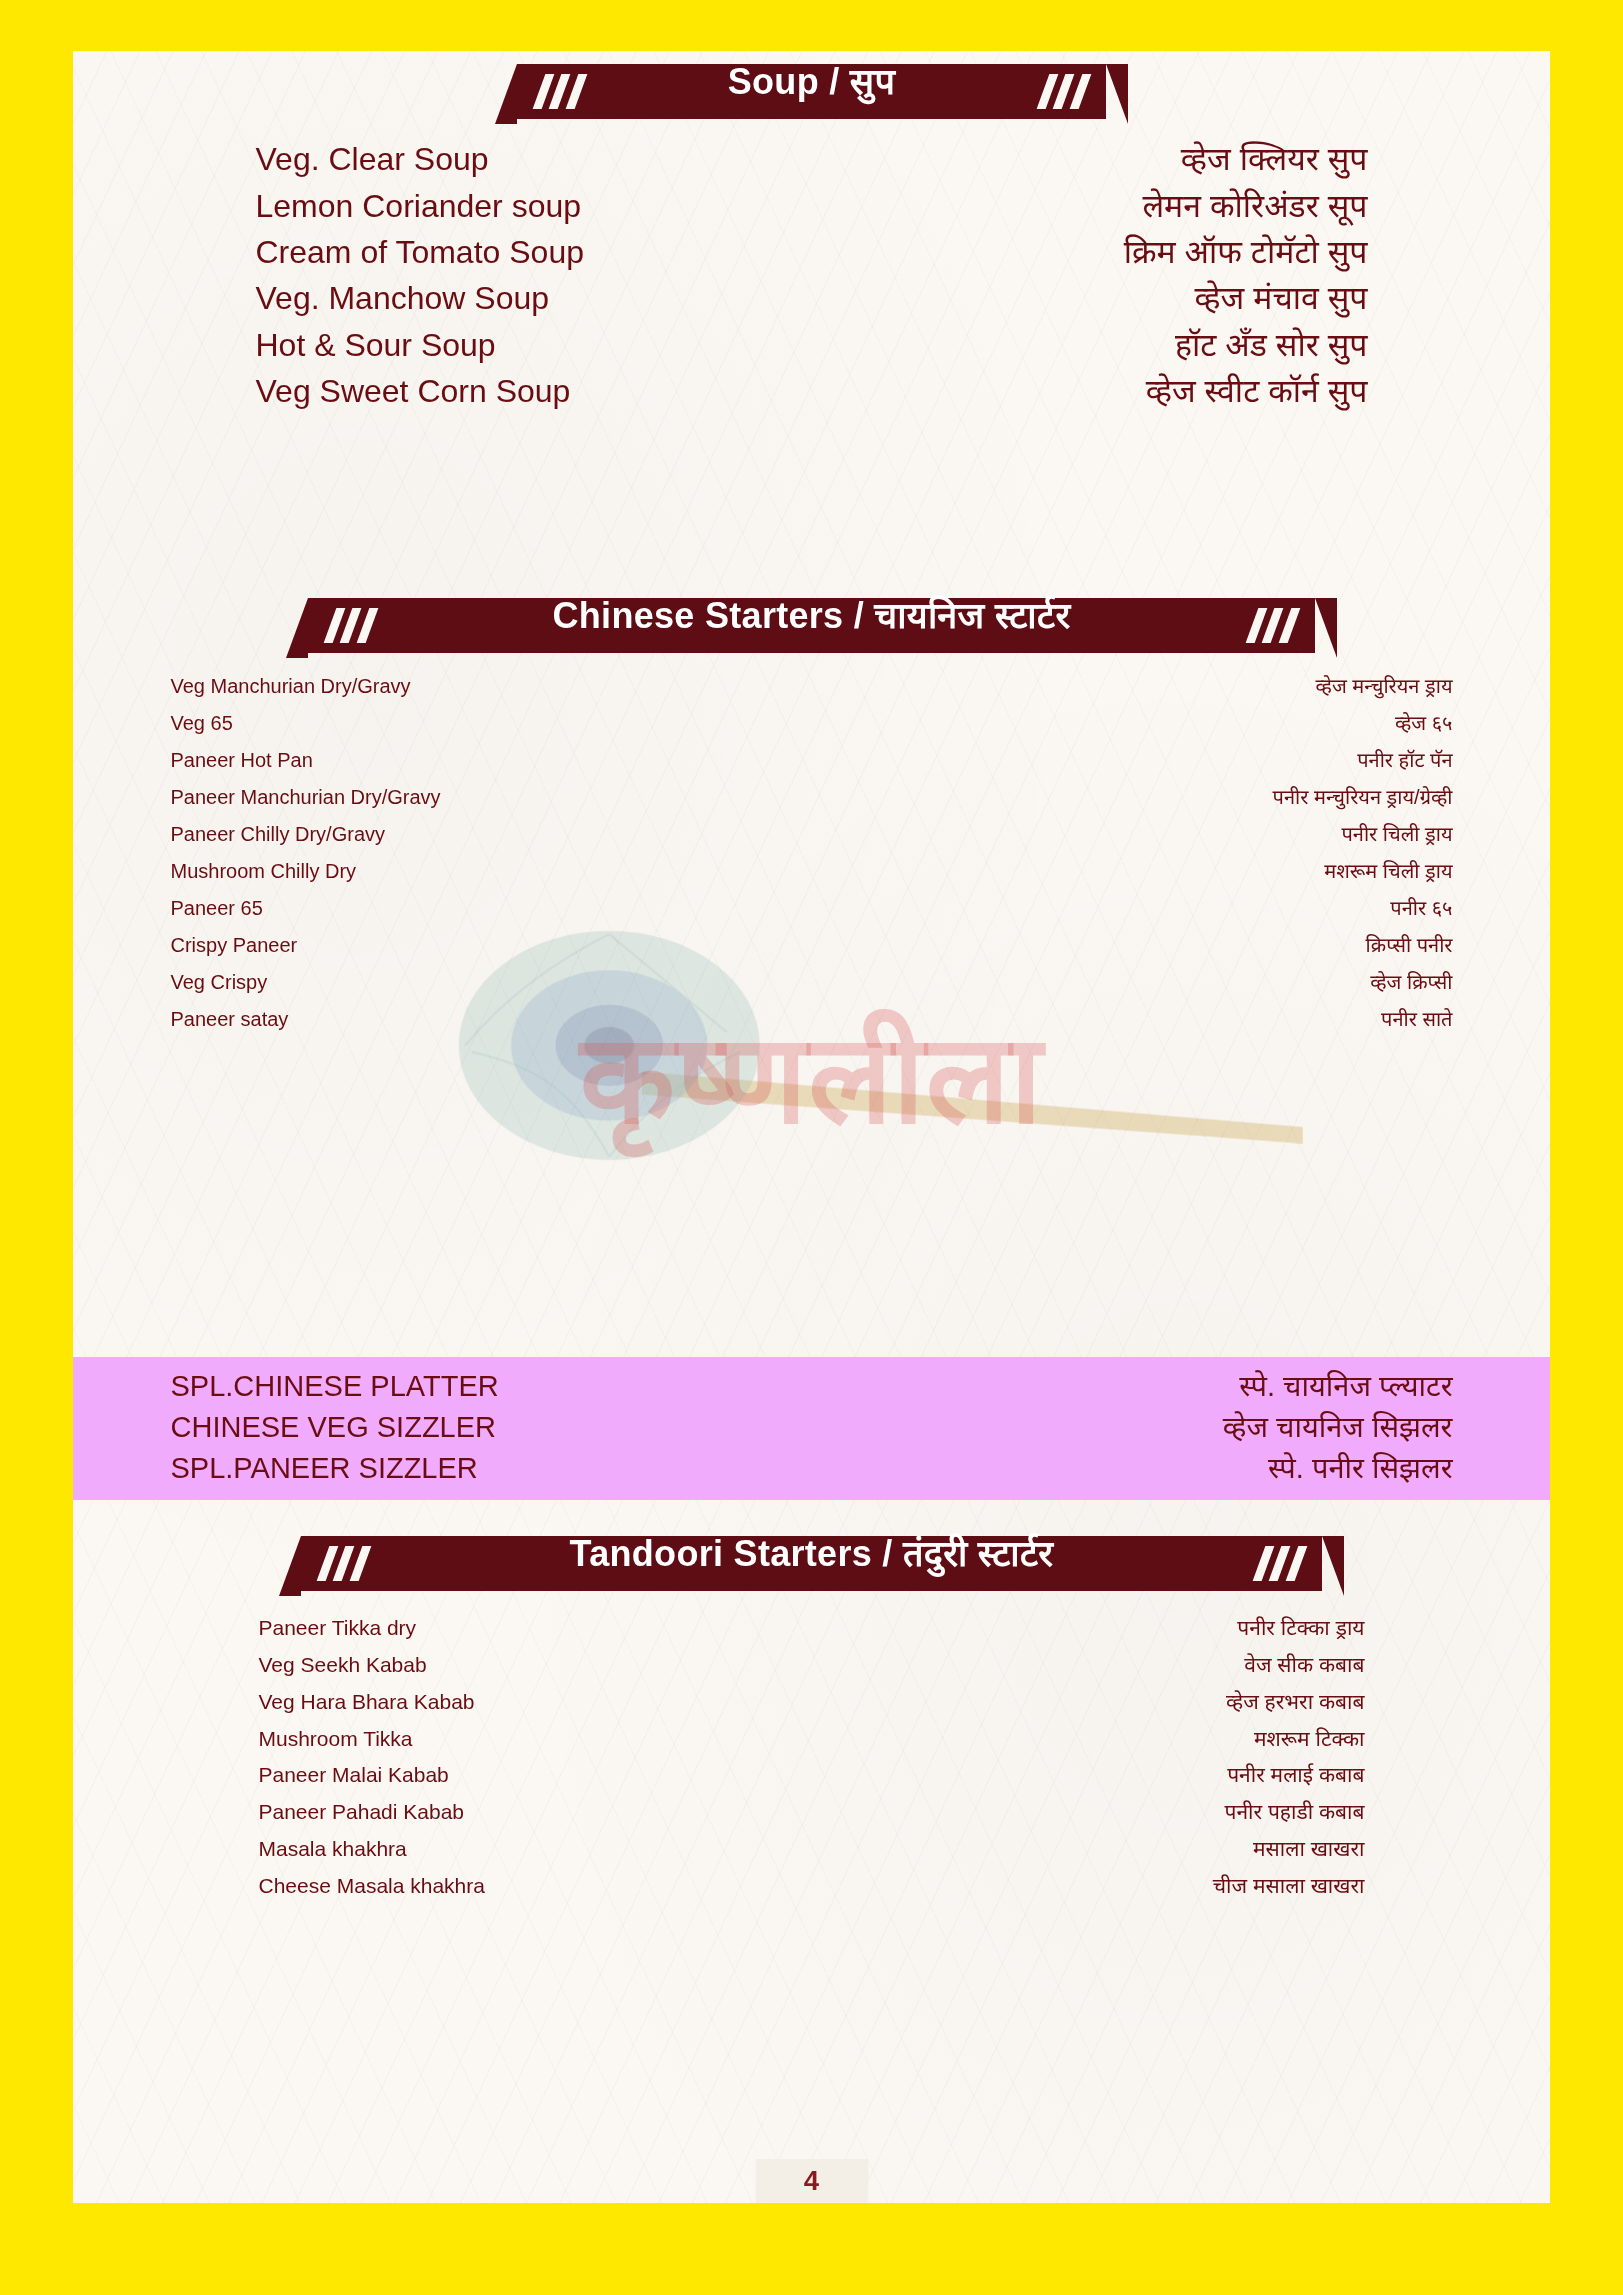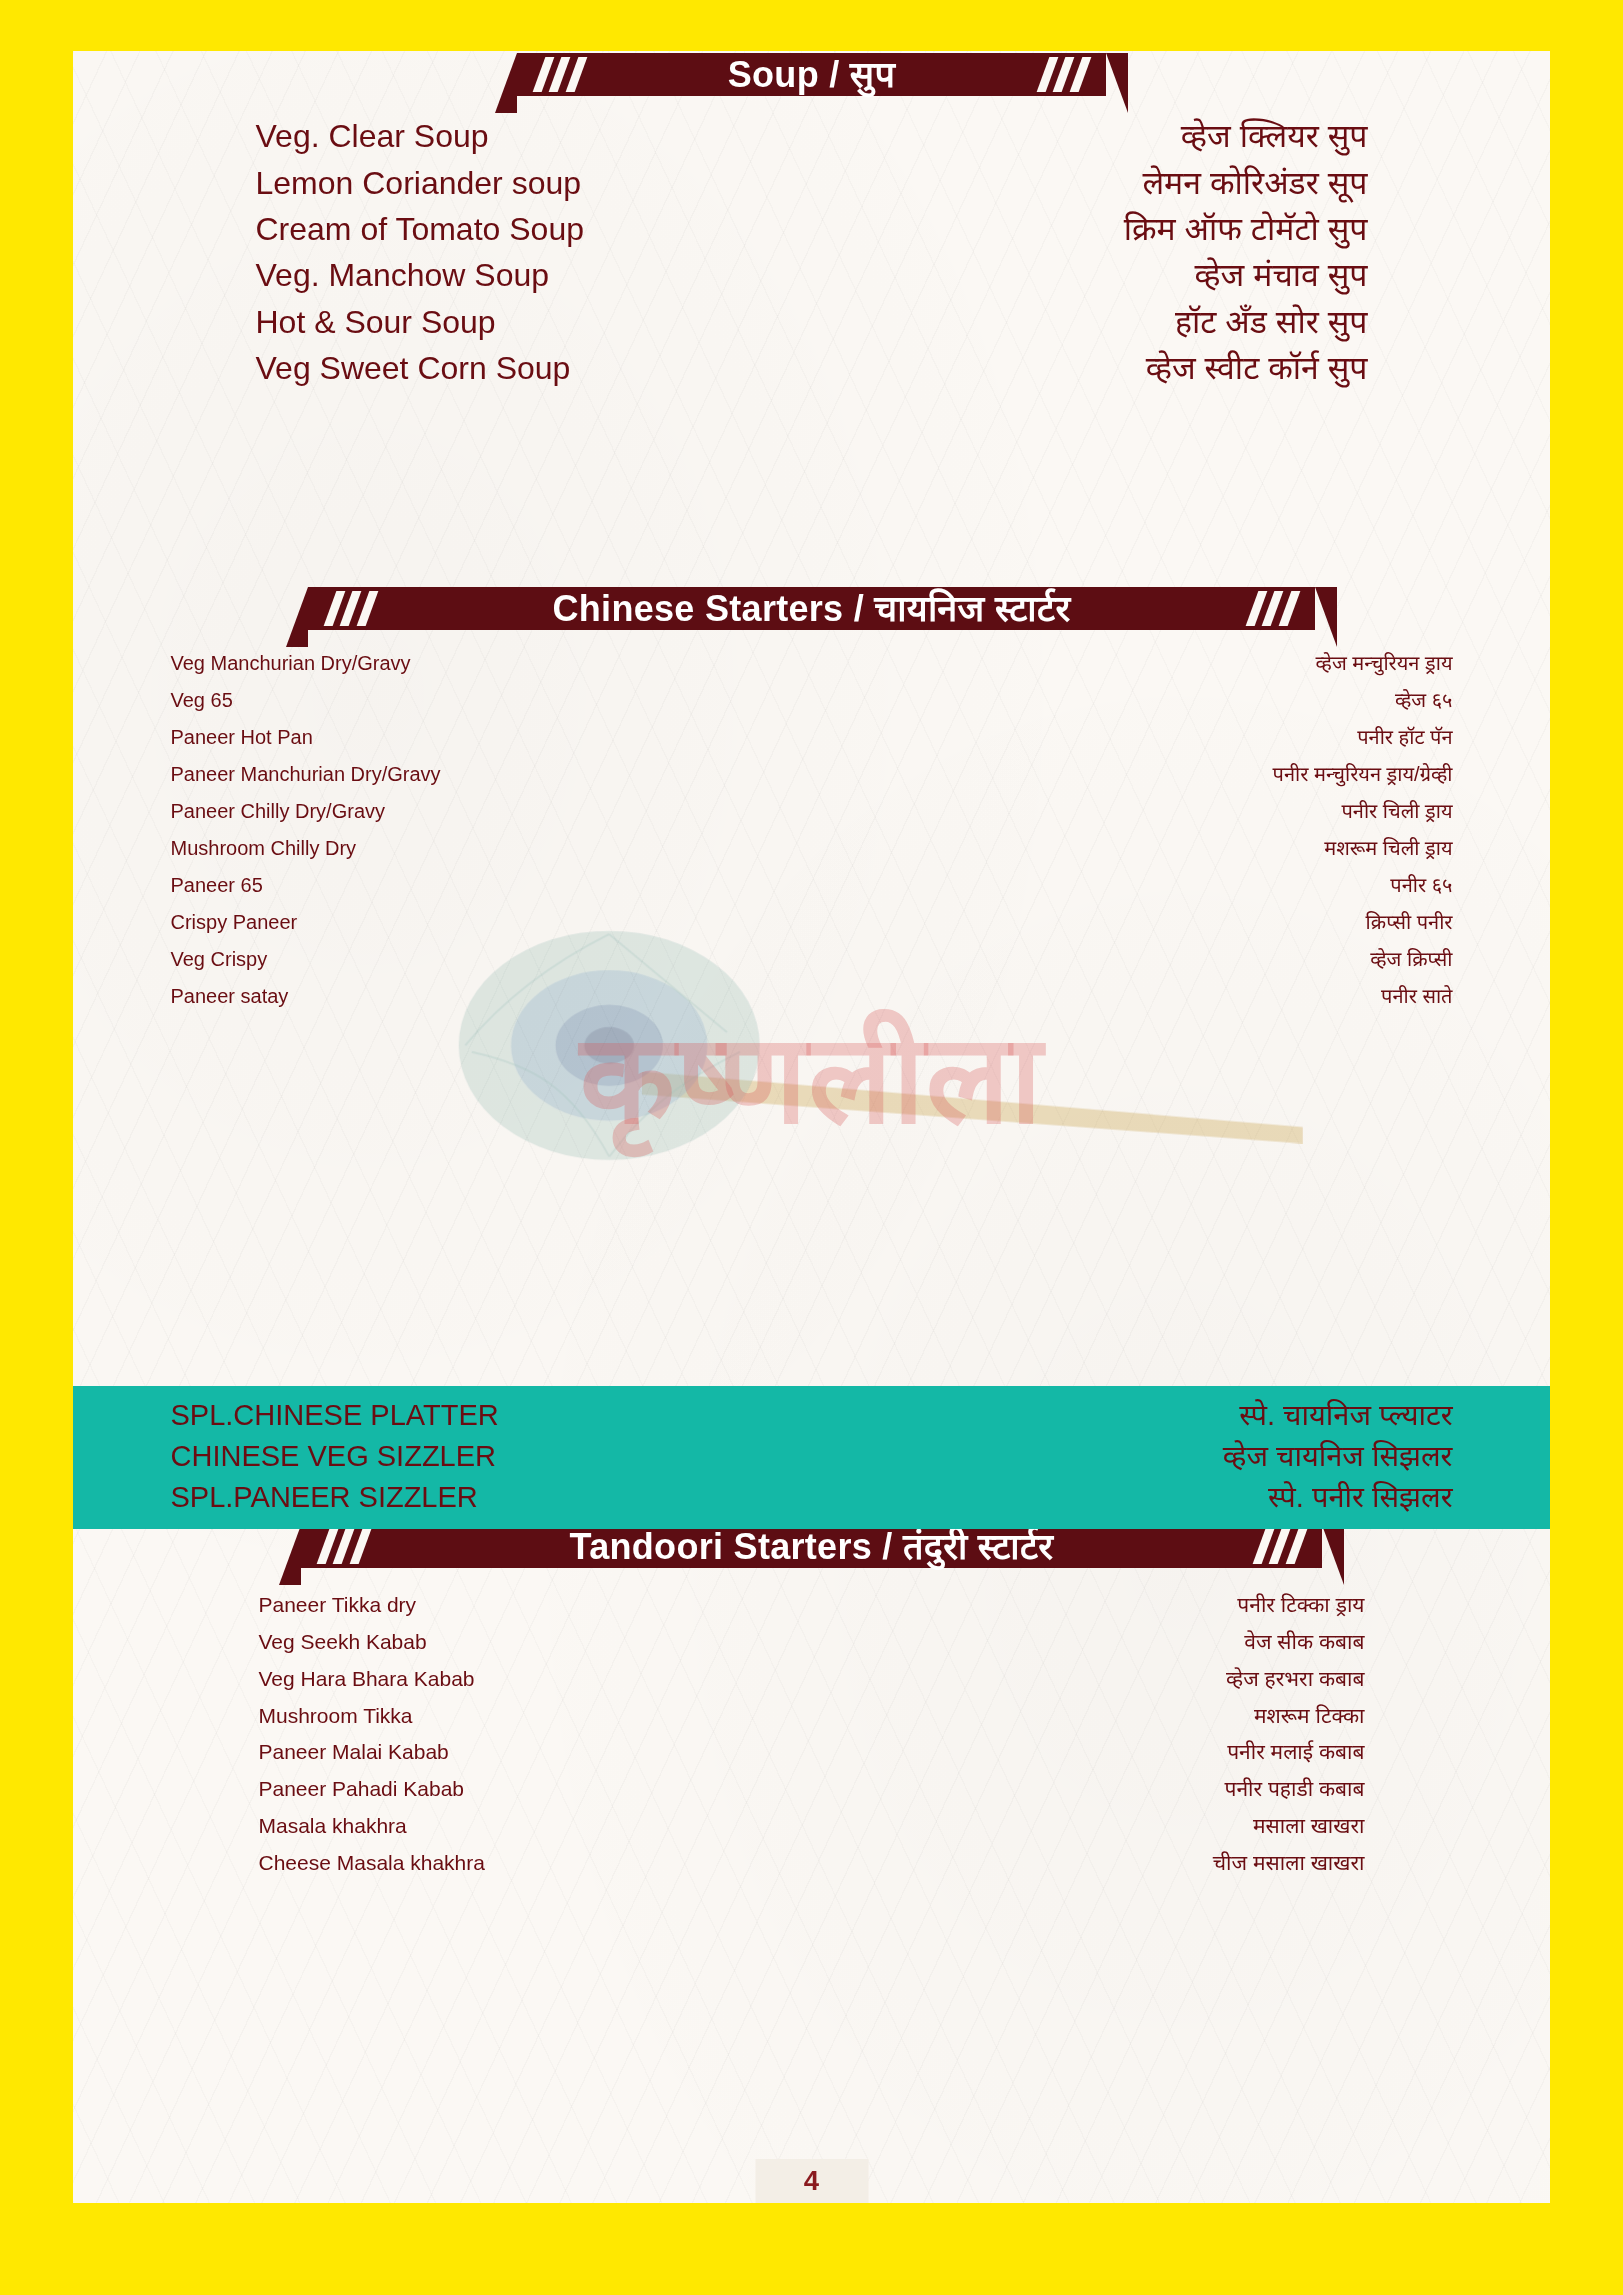--- a/index.html
+++ b/index.html
@@ -56,25 +56,25 @@
     font-size: 124px;
     font-weight: bold;
     color: rgba(214, 90, 90, 0.30);
     white-space: nowrap;
     letter-spacing: 1.3px;
   }
 
   
   .banner {
     position: relative;
-    height: 43px;
-    margin: 2px auto;
+    height: 55px;
+    margin: 13px auto;
     background: #5d0d13;
     display: flex;
-    align-items: center;
+    align-items: flex-start;
     justify-content: center;
     color: #ffffff;
   }
   .banner-title {
     font-size: 36px;
     font-weight: bold;
     letter-spacing: 0.3px;
     line-height: 1;
     z-index: 2;
   }
@@ -147,24 +147,23 @@
   #chinese-section .banner-wrap { width: 1007px; }
   #chinese-section .items { margin: 14.4px auto 0; width: 1282px; }
   #chinese-section .row { font-size: 20px; line-height: 1.0; padding: 8.5px 0; }
 
   
   .highlight {
     position: absolute;
     left: 0;
     top: 1306px;
     width: 100%;
-    background: #14b8a6;
+    background: #f0abfc;
     padding: 9.2px 0 11.8px 0;
     z-index: 3;
-    margin-top: 29px;
   }
   .highlight .items { width: 1282px; margin: 0 auto; }
   .highlight .row { font-size: 29px; line-height: 1.0; padding: 5.9px 0; }
 
   
   #tandoori-section { position: absolute; left: 0; top: 1472px; width: 100%; }
   #tandoori-section .banner-wrap { width: 1021px; }
   #tandoori-section .items { margin: 18.3px auto 0; width: 1106px; }
   #tandoori-section .row { font-size: 21px; line-height: 1.0; padding: 7.9px 0; }
 

